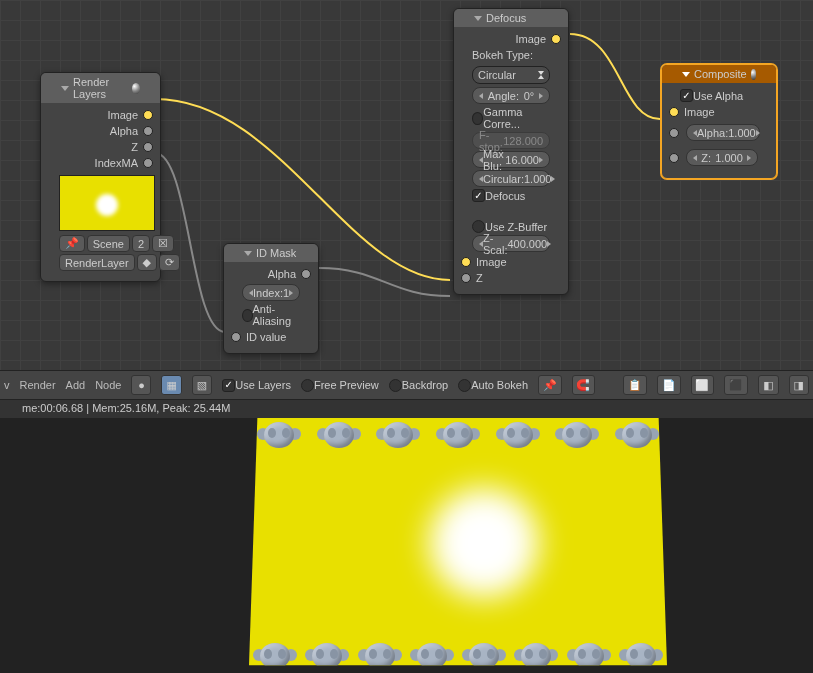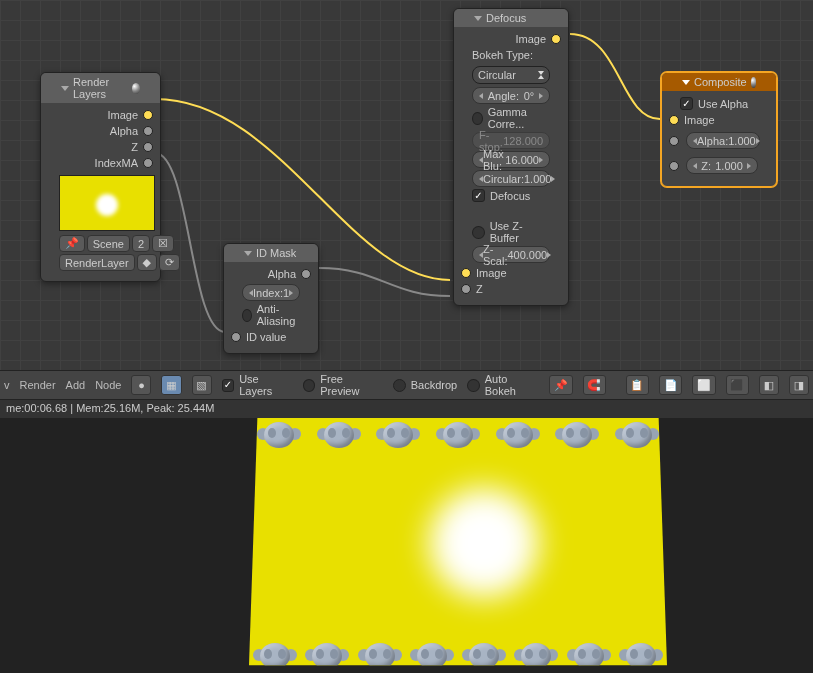--- a/index.html
+++ b/index.html
@@ -24,33 +24,33 @@
 .sockets-out .row{padding-right:4px}
 .sockets-in .row{padding-left:4px}
 .lbl{color:#ccc}
 .field{background:#5a5a5a;border:1px solid #333;border-radius:8px;padding:1px 6px;color:#ddd;display:flex;justify-content:space-between;align-items:center;width:100%;height:17px;margin:2px 0}
 .field.disabled{opacity:.5}
 .field .arrow{width:0;height:0;border-top:3px solid transparent;border-bottom:3px solid transparent}
 .field .arrow.l{border-right:4px solid #aaa}
 .field .arrow.r{border-left:4px solid #aaa}
 .select{background:#4a4a4a;border:1px solid #222;border-radius:8px;padding:2px 5px;display:flex;justify-content:space-between;align-items:center;height:18px;margin:3px 0;width:100%}
 .select .dd{width:0;height:0;border-left:3px solid transparent;border-right:3px solid transparent;border-top:4px solid #ddd;border-bottom:4px solid #ddd;height:8px}
-.check{display:flex;align-items:center;gap:5px;margin:2px 0}
+.check{display:flex;align-items:center;margin:2px 0}
 .cbox{width:13px;height:13px;background:#333;border:1px solid #222;border-radius:3px;display:flex;align-items:center;justify-content:center}
 .cbox.on::after{content:"✓";color:#fff;font-size:10px;line-height:1}
 .ball{width:13px;height:13px;background:#333;border-radius:50%;border:1px solid #222}
 .preview-thumb{width:96px;height:56px;background:#e8e000;border:1px solid #222;margin:4px auto;position:relative}
 .preview-thumb .blob{position:absolute;width:22px;height:22px;background:#fff;border-radius:50%;top:18px;left:36px;filter:blur(2px)}
 .btn-row{display:flex;gap:2px;margin:2px 0}
 .btn{background:#5a5a5a;border:1px solid #333;border-radius:4px;padding:1px 5px;height:17px;display:flex;align-items:center;justify-content:center}
 .toolbar{position:absolute;top:370px;left:0;width:813px;height:30px;background:#444;border-top:1px solid #222;border-bottom:1px solid #222;display:flex;align-items:center;padding:0 4px;gap:10px}
 .toolbar .menu{color:#bbb;cursor:pointer}
 .toolbar .ibtn{background:#555;border:1px solid #333;border-radius:3px;padding:2px 4px;height:20px;min-width:20px;display:flex;align-items:center;justify-content:center}
 .toolbar .ibtn.active{background:#6a8ab0}
-.statusbar{position:absolute;top:400px;left:0;width:813px;height:18px;background:#333;color:#eee;padding:2px 6px;font-size:10px}
+.statusbar{position:absolute;top:400px;left:0;width:813px;height:18px;background:#333;color:#eee;padding:2px 22px;font-size:10px}
 .imgview{position:absolute;top:418px;left:0;width:813px;height:255px;background:#222}
 .render{position:absolute;left:249px;top:0;width:418px;height:255px;background:#e8e000;clip-path:polygon(2% 0,98% 0,100% 97%,0 97%)}
 .render .blob{position:absolute;width:110px;height:110px;background:#fff;left:180px;top:70px;border-radius:50%;filter:blur(15px)}
 .monkeys{position:absolute;left:0;width:100%;display:flex;justify-content:space-around}
 .monkeys.top{top:2px}
 .monkeys.bot{bottom:-4px}
 .monkey{width:42px;height:36px;position:relative}
 .monkey .head{width:30px;height:26px;background:#a8b4c4;border-radius:50%;position:absolute;left:6px;top:2px;box-shadow:inset -3px -3px 5px rgba(0,0,0,.3),inset 3px 3px 5px rgba(255,255,255,.3)}
 .monkey .ear{width:12px;height:12px;background:#98a4b4;border-radius:50%;position:absolute;top:8px}
 .monkey .ear.l{left:-1px}.monkey .ear.r{right:-1px}
@@ -206,21 +206,21 @@
             <span class="lbl">Image</span>
           </div>
       <div class="row left">
             <span class="socket in"></span>
             <span class="lbl">Z</span>
           </div>
     </div>
   </div>
 </div>
 
-<div class="node active" style="left:661px;top:72px;width:116px">
+<div class="node active" style="left:661px;top:64px;width:116px">
   <div class="node-header">
     <span class="tri down"></span>
     <span>Composite</span>
     <span class="sphere" style="margin-left:auto"></span>
   </div>
   <div class="node-body">
     <div class="check">
           <span class="cbox on"></span>
           <span>Use Alpha</span>
         </div>

